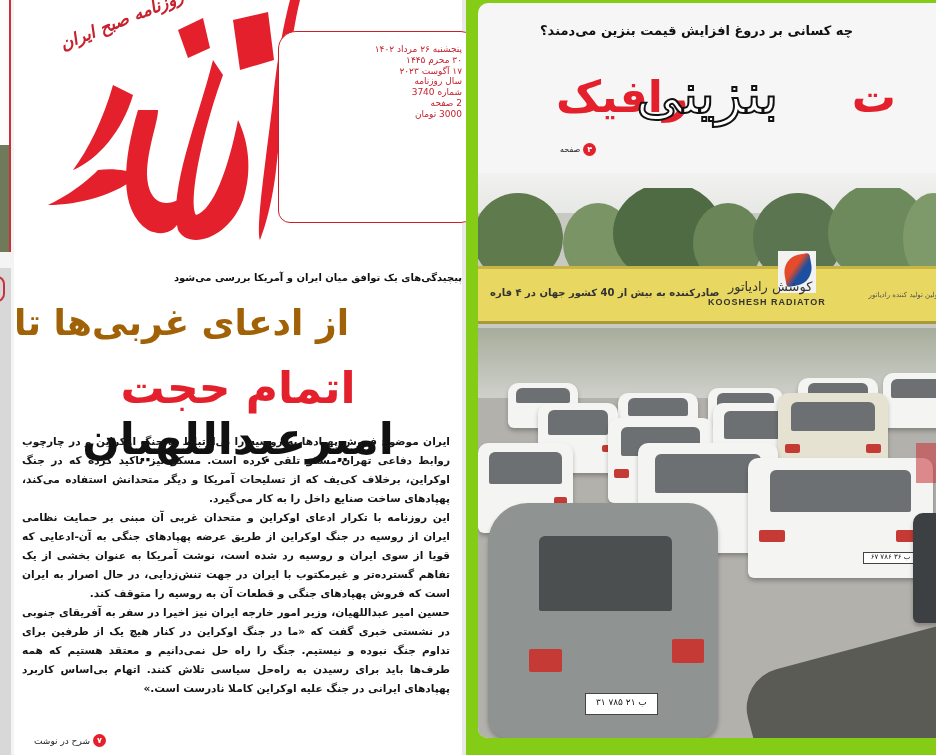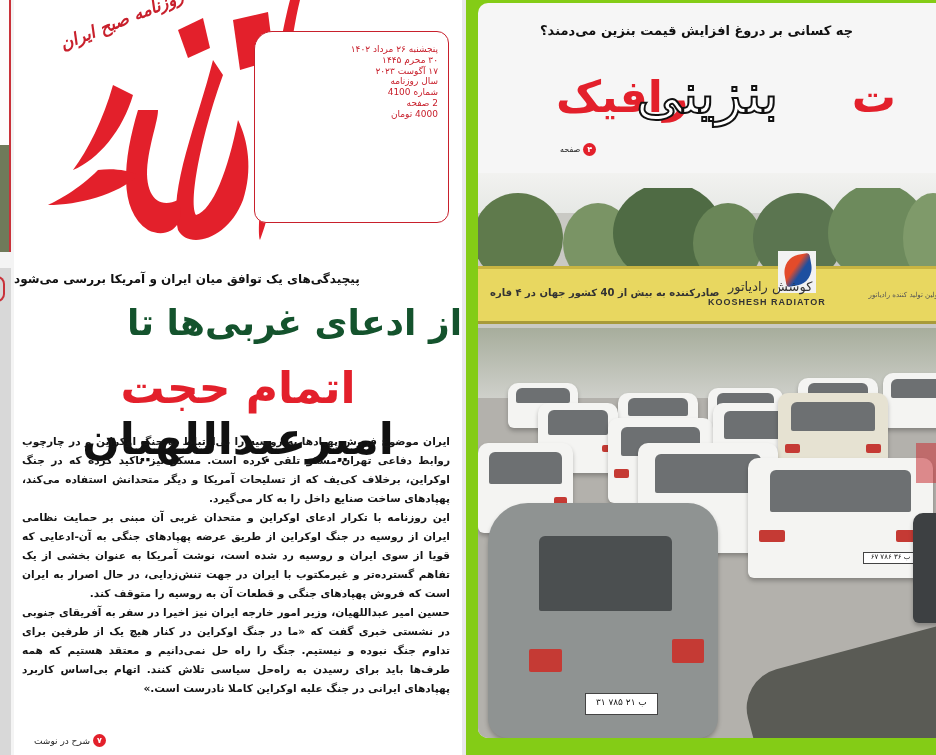--- a/index.html
+++ b/index.html
@@ -7,28 +7,28 @@
   body { position: relative; font-family: "DejaVu Sans", sans-serif; }
 
   
   .left-page { position: absolute; left: 0; top: 0; width: 462px; height: 755px; background: #f4f4f4; }
   .prev-strip { position: absolute; left: 0; top: 0; width: 11px; height: 252px; background: #6f7a5a; border-right: 2px solid #c9323a; }
   .prev-strip-top { position: absolute; left: 0; top: 0; width: 9px; height: 145px; background: #fdfdfd; }
   .prev-strip2 { position: absolute; left: 0; top: 268px; width: 11px; height: 487px; background: #d8d8d8; }
   .prev-strip2 .bracket { position: absolute; left: -3px; top: 8px; width: 8px; height: 26px; border: 2px solid #c9323a; border-left: none; border-radius: 0 8px 8px 0; }
 
   .masthead { position: absolute; left: 14px; top: 0; width: 448px; height: 262px; background: #fff; }
-  .info-box { position: absolute; left: 240px; top: 31px; width: 195px; height: 192px; border: 1.5px solid #c8202c; border-radius: 18px 12px 12px 12px; background: #fff; padding-left: 27px; }
+  .info-box { position: absolute; left: 264px; top: 31px; width: 195px; height: 192px; border: 1.5px solid #c8202c; border-radius: 18px 12px 12px 12px; background: #fff; padding-left: 27px; }
   .info-lines { position: absolute; right: 10px; top: 12px; direction: rtl; text-align: right; color: #c8202c; font-size: 9px; line-height: 10.8px; font-family: "DejaVu Sans", sans-serif; }
   .logo-svg { position: absolute; left: 14px; top: 0; }
   .slogan { position: absolute; left: 42px; top: 10px; color: #c8202c; font-family: "DejaVu Serif", serif; font-style: italic; font-size: 17px; transform: rotate(-22deg); direction: rtl; font-weight: bold; }
 
   .lead { position: absolute; left: 14px; top: 262px; width: 448px; height: 493px; background: #fff; }
-  .kicker { position: absolute; top: 10px; left: 0; width: 100%; text-align: left; direction: rtl; font-size: 12px; font-weight: bold; color: #111; }
-  .headline1 { position: absolute; top: 40px; left: 0; width: 100%; text-align: right; direction: rtl; font-size: 36px; font-weight: 900; color: #14532d; letter-spacing: -1px; font-family: "DejaVu Sans", sans-serif; }
+  .kicker { position: absolute; top: 10px; left: 0; width: 100%; text-align: right; direction: rtl; font-size: 10px; font-weight: bold; color: #111; }
+  .headline1 { position: absolute; top: 40px; left: 0; width: 100%; text-align: left; direction: rtl; font-size: 36px; font-weight: 900; color: #a16207; letter-spacing: -1px; font-family: "DejaVu Sans", sans-serif; }
   .headline2 { position: absolute; top: 100px; left: 0; width: 100%; text-align: center; direction: rtl; font-size: 44px; font-weight: 900; color: #111; letter-spacing: -1px; }
   .headline2 .red { color: #e3202b; }
   .body-text { position: absolute; top: 170px; left: 8px; width: 428px; direction: rtl; text-align: justify; font-size: 10.6px; line-height: 19px; color: #151515; font-weight: bold; }
   .body-text p { margin: 0; }
   .continued { position: absolute; top: 472px; left: 20px; direction: rtl; font-size: 9px; color: #222; display: flex; align-items: center; gap: 3px; }
   .badge { display: inline-flex; width: 13px; height: 13px; border-radius: 50%; background: #e3202b; color: #fff; font-size: 8px; align-items: center; justify-content: center; font-weight: bold; }
 
   
   .right-page { position: absolute; left: 466px; top: 0; width: 470px; height: 755px; background: #84cc16; }
   .right-card { position: absolute; left: 12px; top: 3px; width: 470px; height: 735px; background: #f6f6f6; border-radius: 10px 0 0 10px; overflow: hidden; }
@@ -83,23 +83,23 @@
       <path d="M85 85 C75 120 60 150 45 170 C70 160 95 130 105 95 Z" fill="#e3202b"></path>
     </svg>
     <div class="slogan">روزنامه صبح ایران</div>
 
     <div class="info-box">
       <div class="info-lines">
         <div>پنجشنبه ۲۶ مرداد ۱۴۰۲</div>
         <div>۳۰ محرم ۱۴۴۵</div>
         <div>۱۷ آگوست ۲۰۲۳</div>
         <div>سال روزنامه</div>
-        <div>شماره 4100</div>
+        <div>شماره 3740</div>
         <div>2 صفحه</div>
-        <div>4000 تومان</div>
+        <div>3000 تومان</div>
       </div>
     </div>
   </div>
 
   <div class="lead">
     <div class="kicker">پیچیدگی‌های یک توافق میان ایران و آمریکا بررسی می‌شود</div>
     <div class="headline1">از ادعای غربی‌ها تا</div>
     <div class="headline2">
       <span class="red">اتمام حجت</span>
       <span>امیرعبداللهیان</span>

